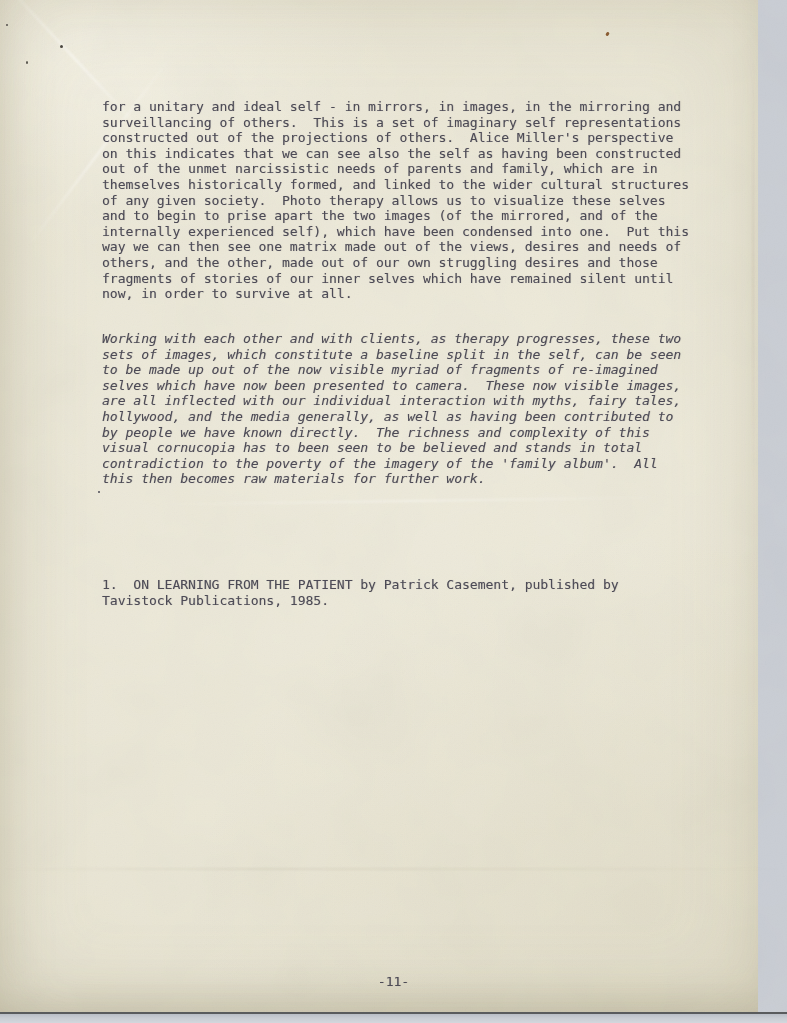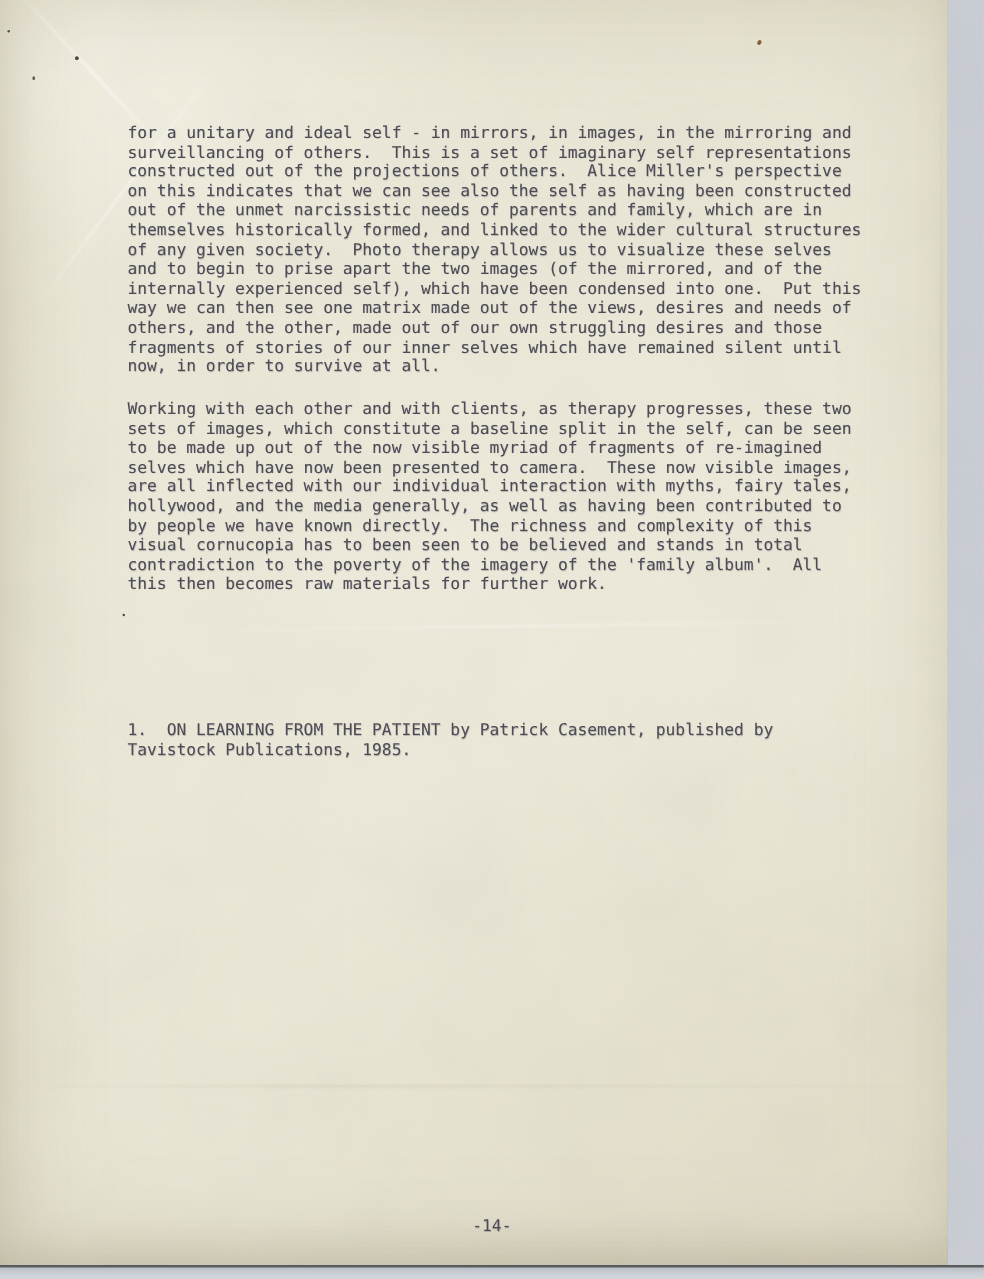--- a/index.html
+++ b/index.html
@@ -85,21 +85,21 @@
     width: 600px;
     z-index: 5;
     font-size: 13px;
     line-height: 15.6px;
     color: #4d4b56;
     white-space: pre-wrap;
     text-shadow: 0.4px 0.4px 0.7px rgba(77,75,86,0.35);
   }
 
   .para-1 { top: 99px; }
-  .para-2 { top: 320px; }
+  .para-2 { top: 331px; font-style: italic; }
   .para-3 { top: 484px; }
   .footnote-1 { top: 577px; }
   .footnote-2 { top: 594px; }
 
   .page-number {
     position: absolute;
     left: 0;
     top: 974px;
     width: 787px;
     z-index: 5;
@@ -181,17 +181,17 @@
 by people we have known directly.  The richness and complexity of this
 visual cornucopia has to been seen to be believed and stands in total
 contradiction to the poverty of the imagery of the 'family album'.  All
 this then becomes raw materials for further work.</div>
 
 
   <div class="typetext footnote-1">1.  ON LEARNING FROM THE PATIENT by Patrick Casement, published by
 Tavistock Publications, 1985.</div>
 
 
-  <div class="page-number">-14-</div>
+  <div class="page-number">-11-</div>
 
 </div>
 
 <div class="scanner-strip"></div>
 
 </body></html>

